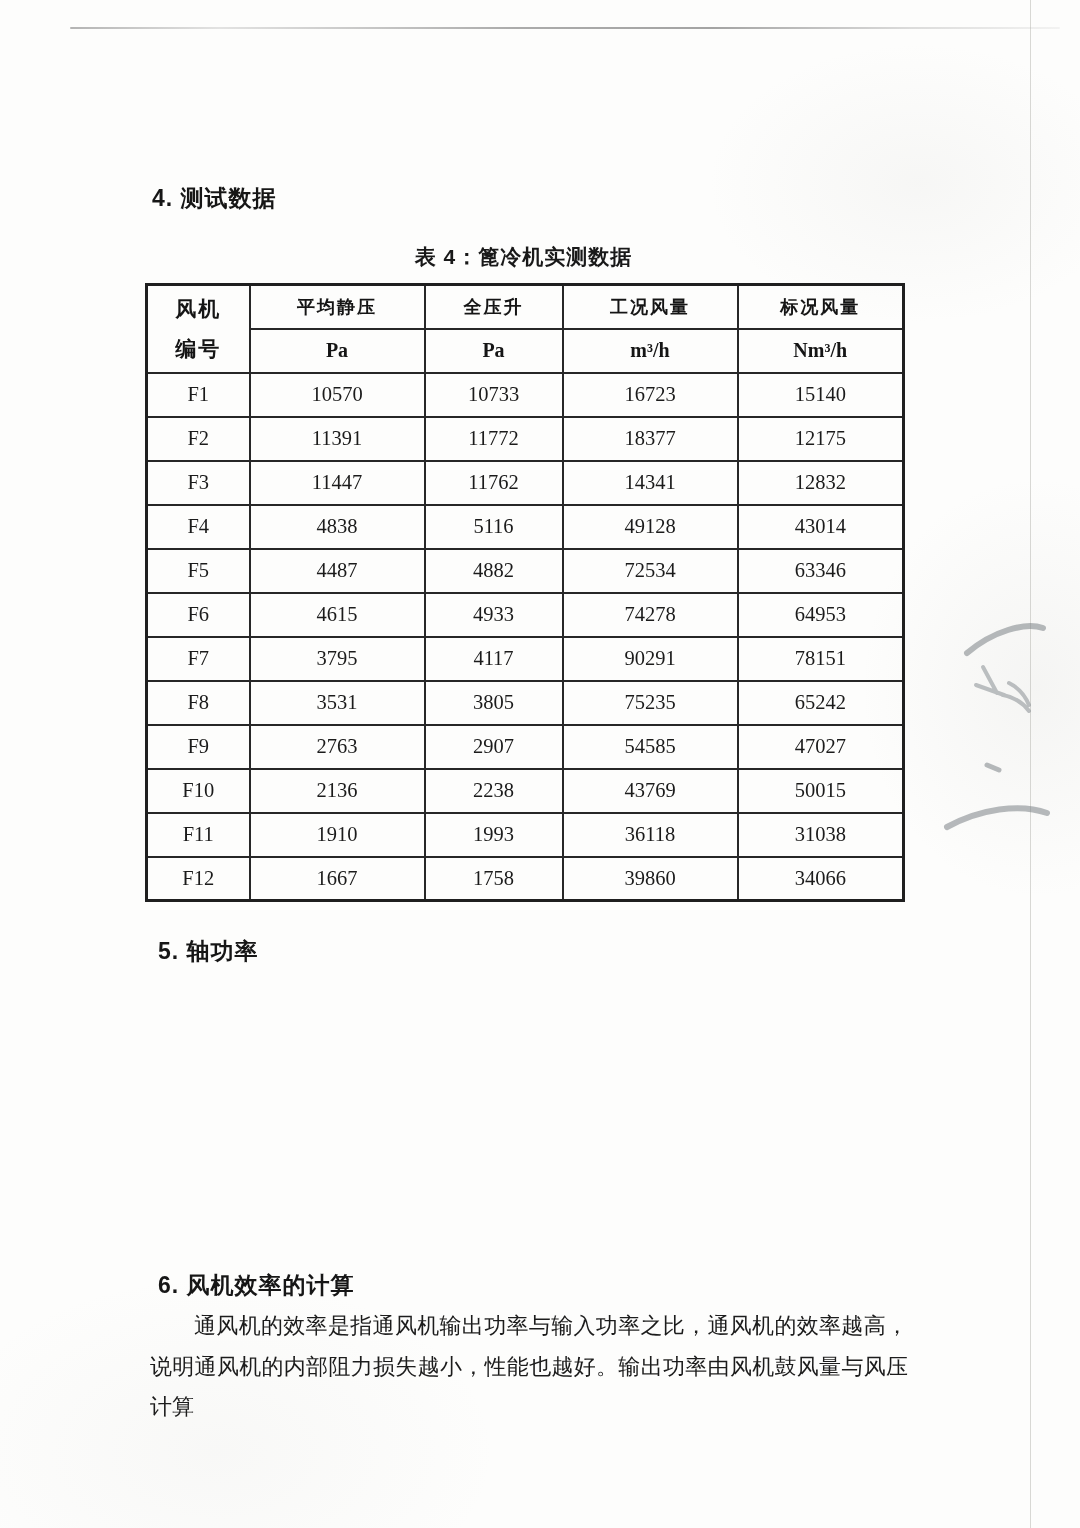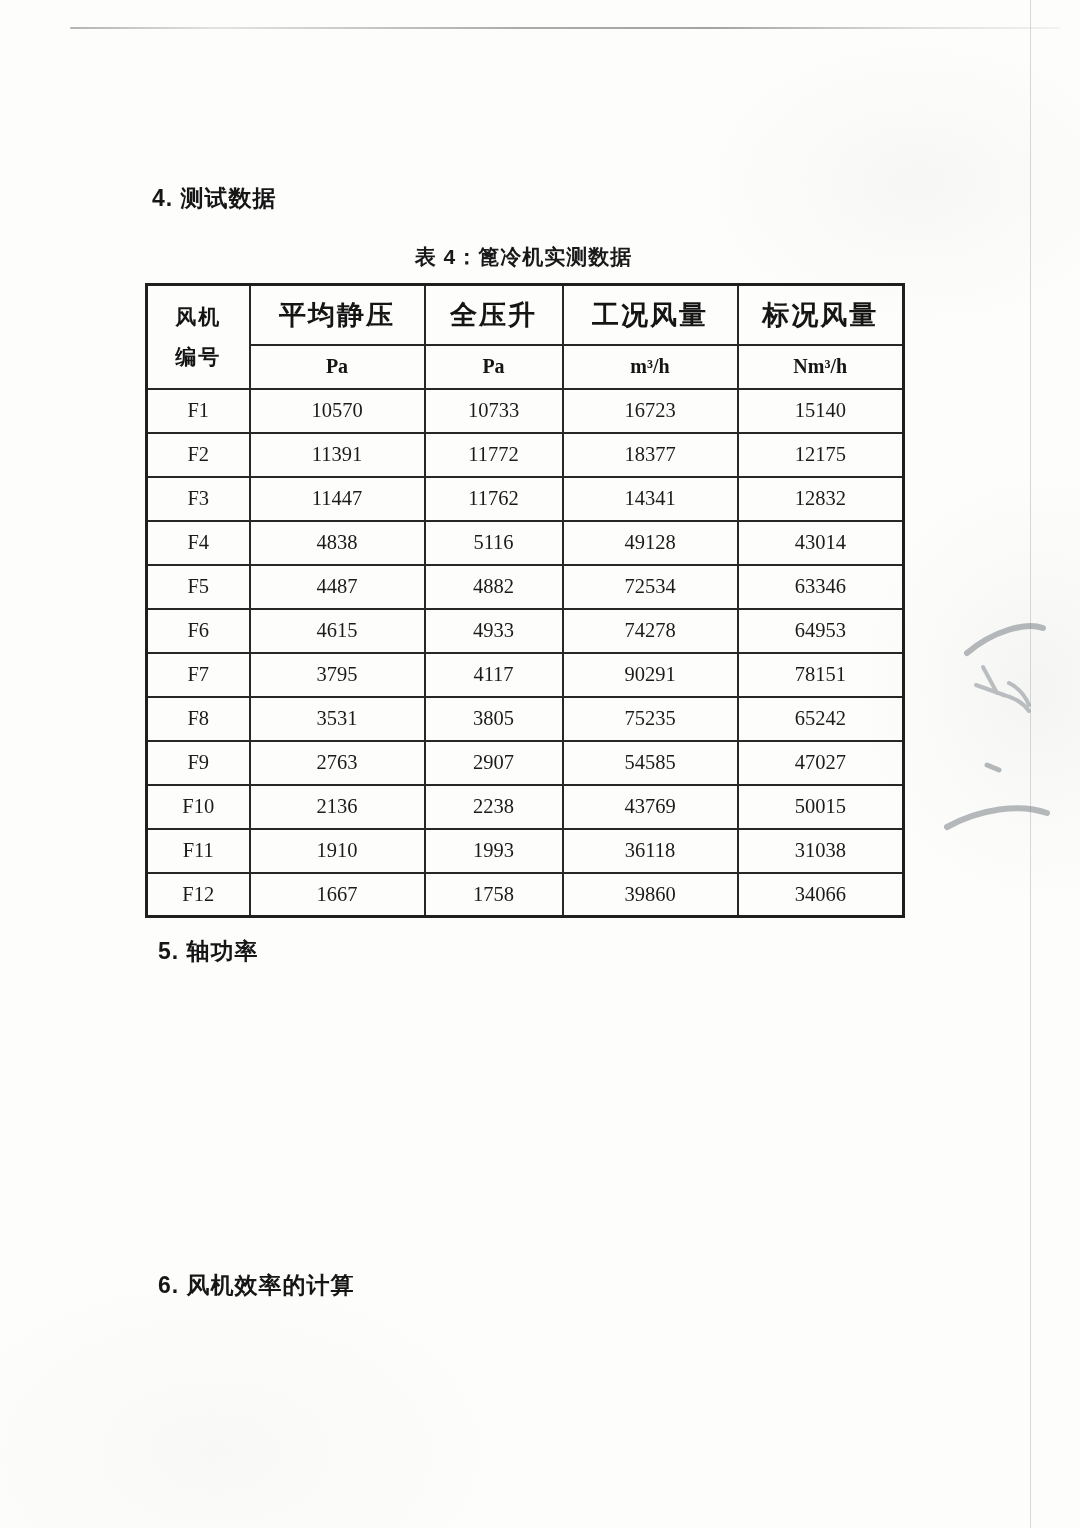--- a/index.html
+++ b/index.html
@@ -53,23 +53,23 @@
     position: absolute; left: 145px; top: 283px; width: 757px;
     border-collapse: collapse; table-layout: fixed;
     border: 3px solid #1f1f1f;
   }
   table.data th, table.data td {
     border: 2px solid #272727;
     text-align: center; vertical-align: middle;
     padding: 0;
   }
   table.data thead th.cn {
-    height: 60px;
-    font-family: "Liberation Sans", "DejaVu Sans", sans-serif;
-    font-weight: 700; font-size: 27px; letter-spacing: 2px;
+    height: 44px;
+    font-family: "Liberation Sans", "DejaVu Sans", sans-serif;
+    font-weight: 700; font-size: 18px; letter-spacing: 2px;
     color: #151515;
   }
   table.data thead th.unit {
     height: 44px;
     font-family: "Liberation Serif", "DejaVu Serif", serif;
     font-weight: 700; font-size: 20px;
     color: #151515;
     border-radius: 16px;
   }
   table.data th.id-head {
@@ -234,20 +234,21 @@
         </tr>
       </tbody>
   </table>
 
   <h2 class="sec-heading h5">5. 轴功率</h2>
 
 
 
   <h2 class="sec-heading h6">6. 风机效率的计算</h2>
 
+  <p class="para p6">通风机的效率是指通风机输出功率与输入功率之比，通风机的效率越高，说明通风机的内部阻力损失越小，性能也越好。输出功率由风机鼓风量与风压计算</p>
 
   <svg class="stamp" width="145" height="280" viewBox="0 0 145 280">
     <path d="M32,78 C58,56 90,47 108,53" fill="none" stroke="#7d8388" stroke-width="6" stroke-linecap="round"></path>
     <path d="M48,92 l14,26 m-21,-8 l28,10" fill="none" stroke="#8a9094" stroke-width="4" stroke-linecap="round"></path>
     <path d="M74,108 c8,4 16,12 20,22 m-26,-10 c10,2 20,8 26,16" fill="none" stroke="#8a9094" stroke-width="4" stroke-linecap="round"></path>
     <path d="M52,190 l12,5" fill="none" stroke="#7d8388" stroke-width="5" stroke-linecap="round"></path>
     <path d="M12,252 C45,234 85,228 112,238" fill="none" stroke="#7d8388" stroke-width="6" stroke-linecap="round"></path>
   </svg>
 
 </div>

